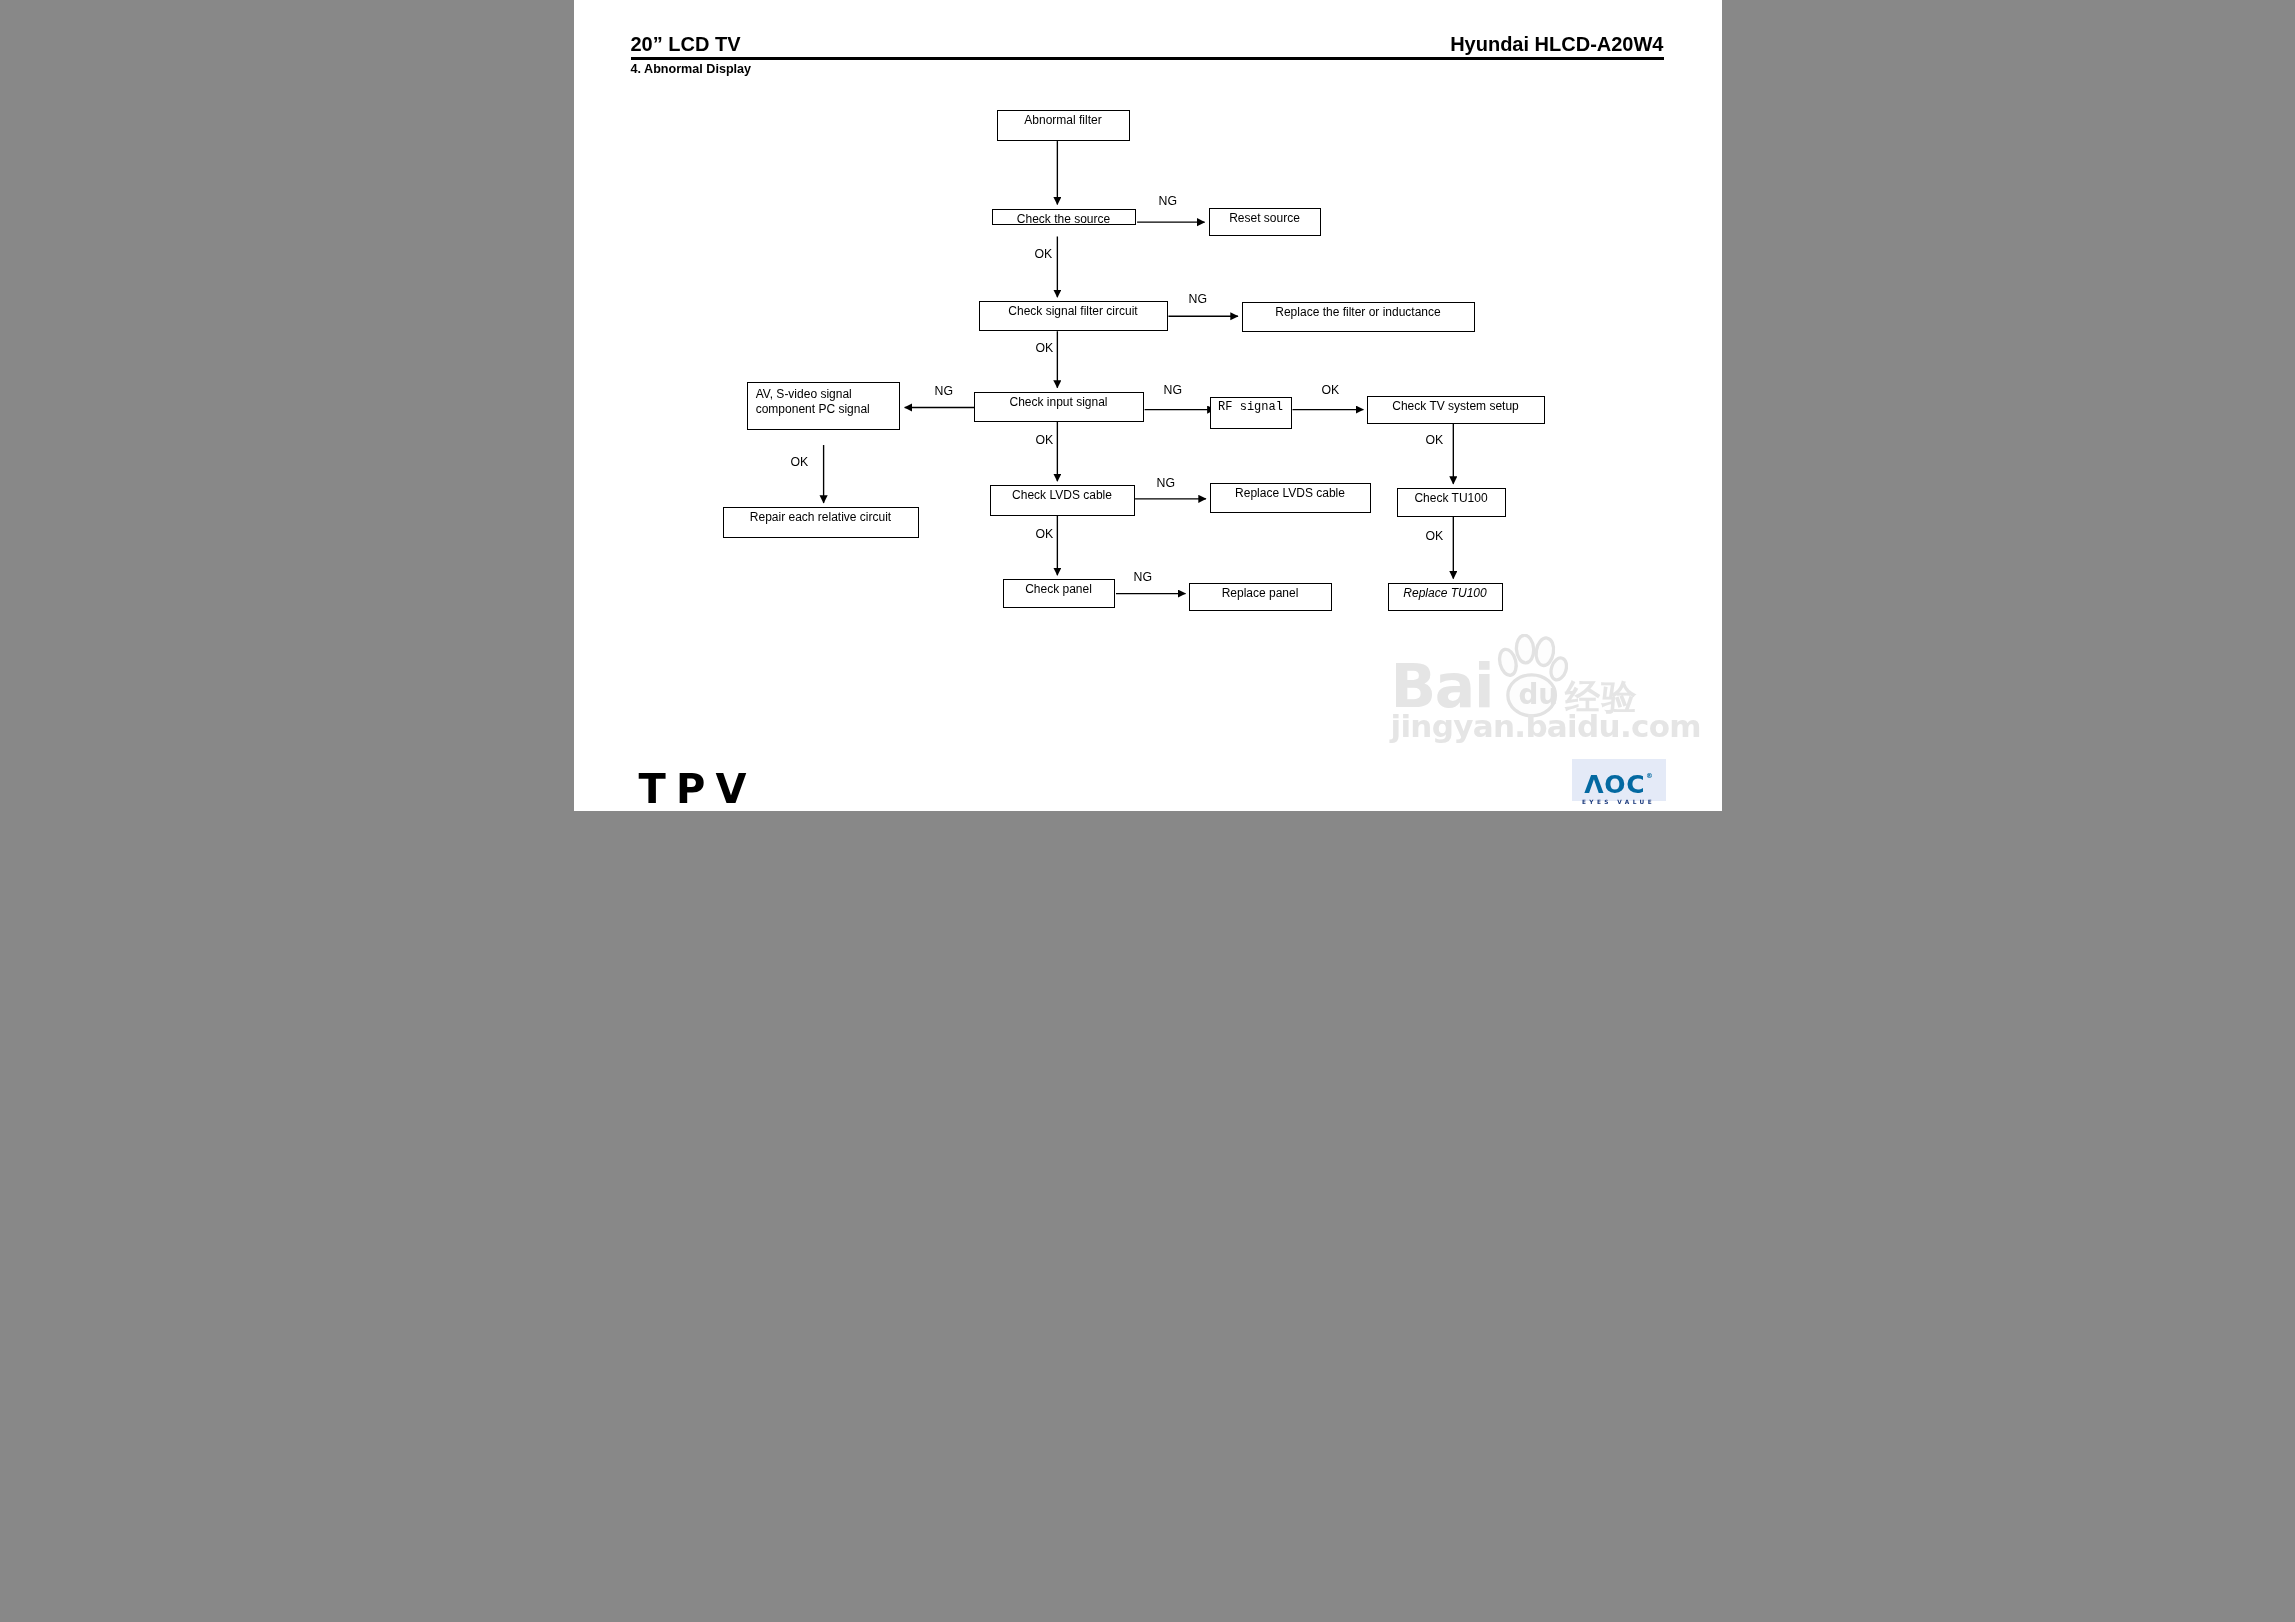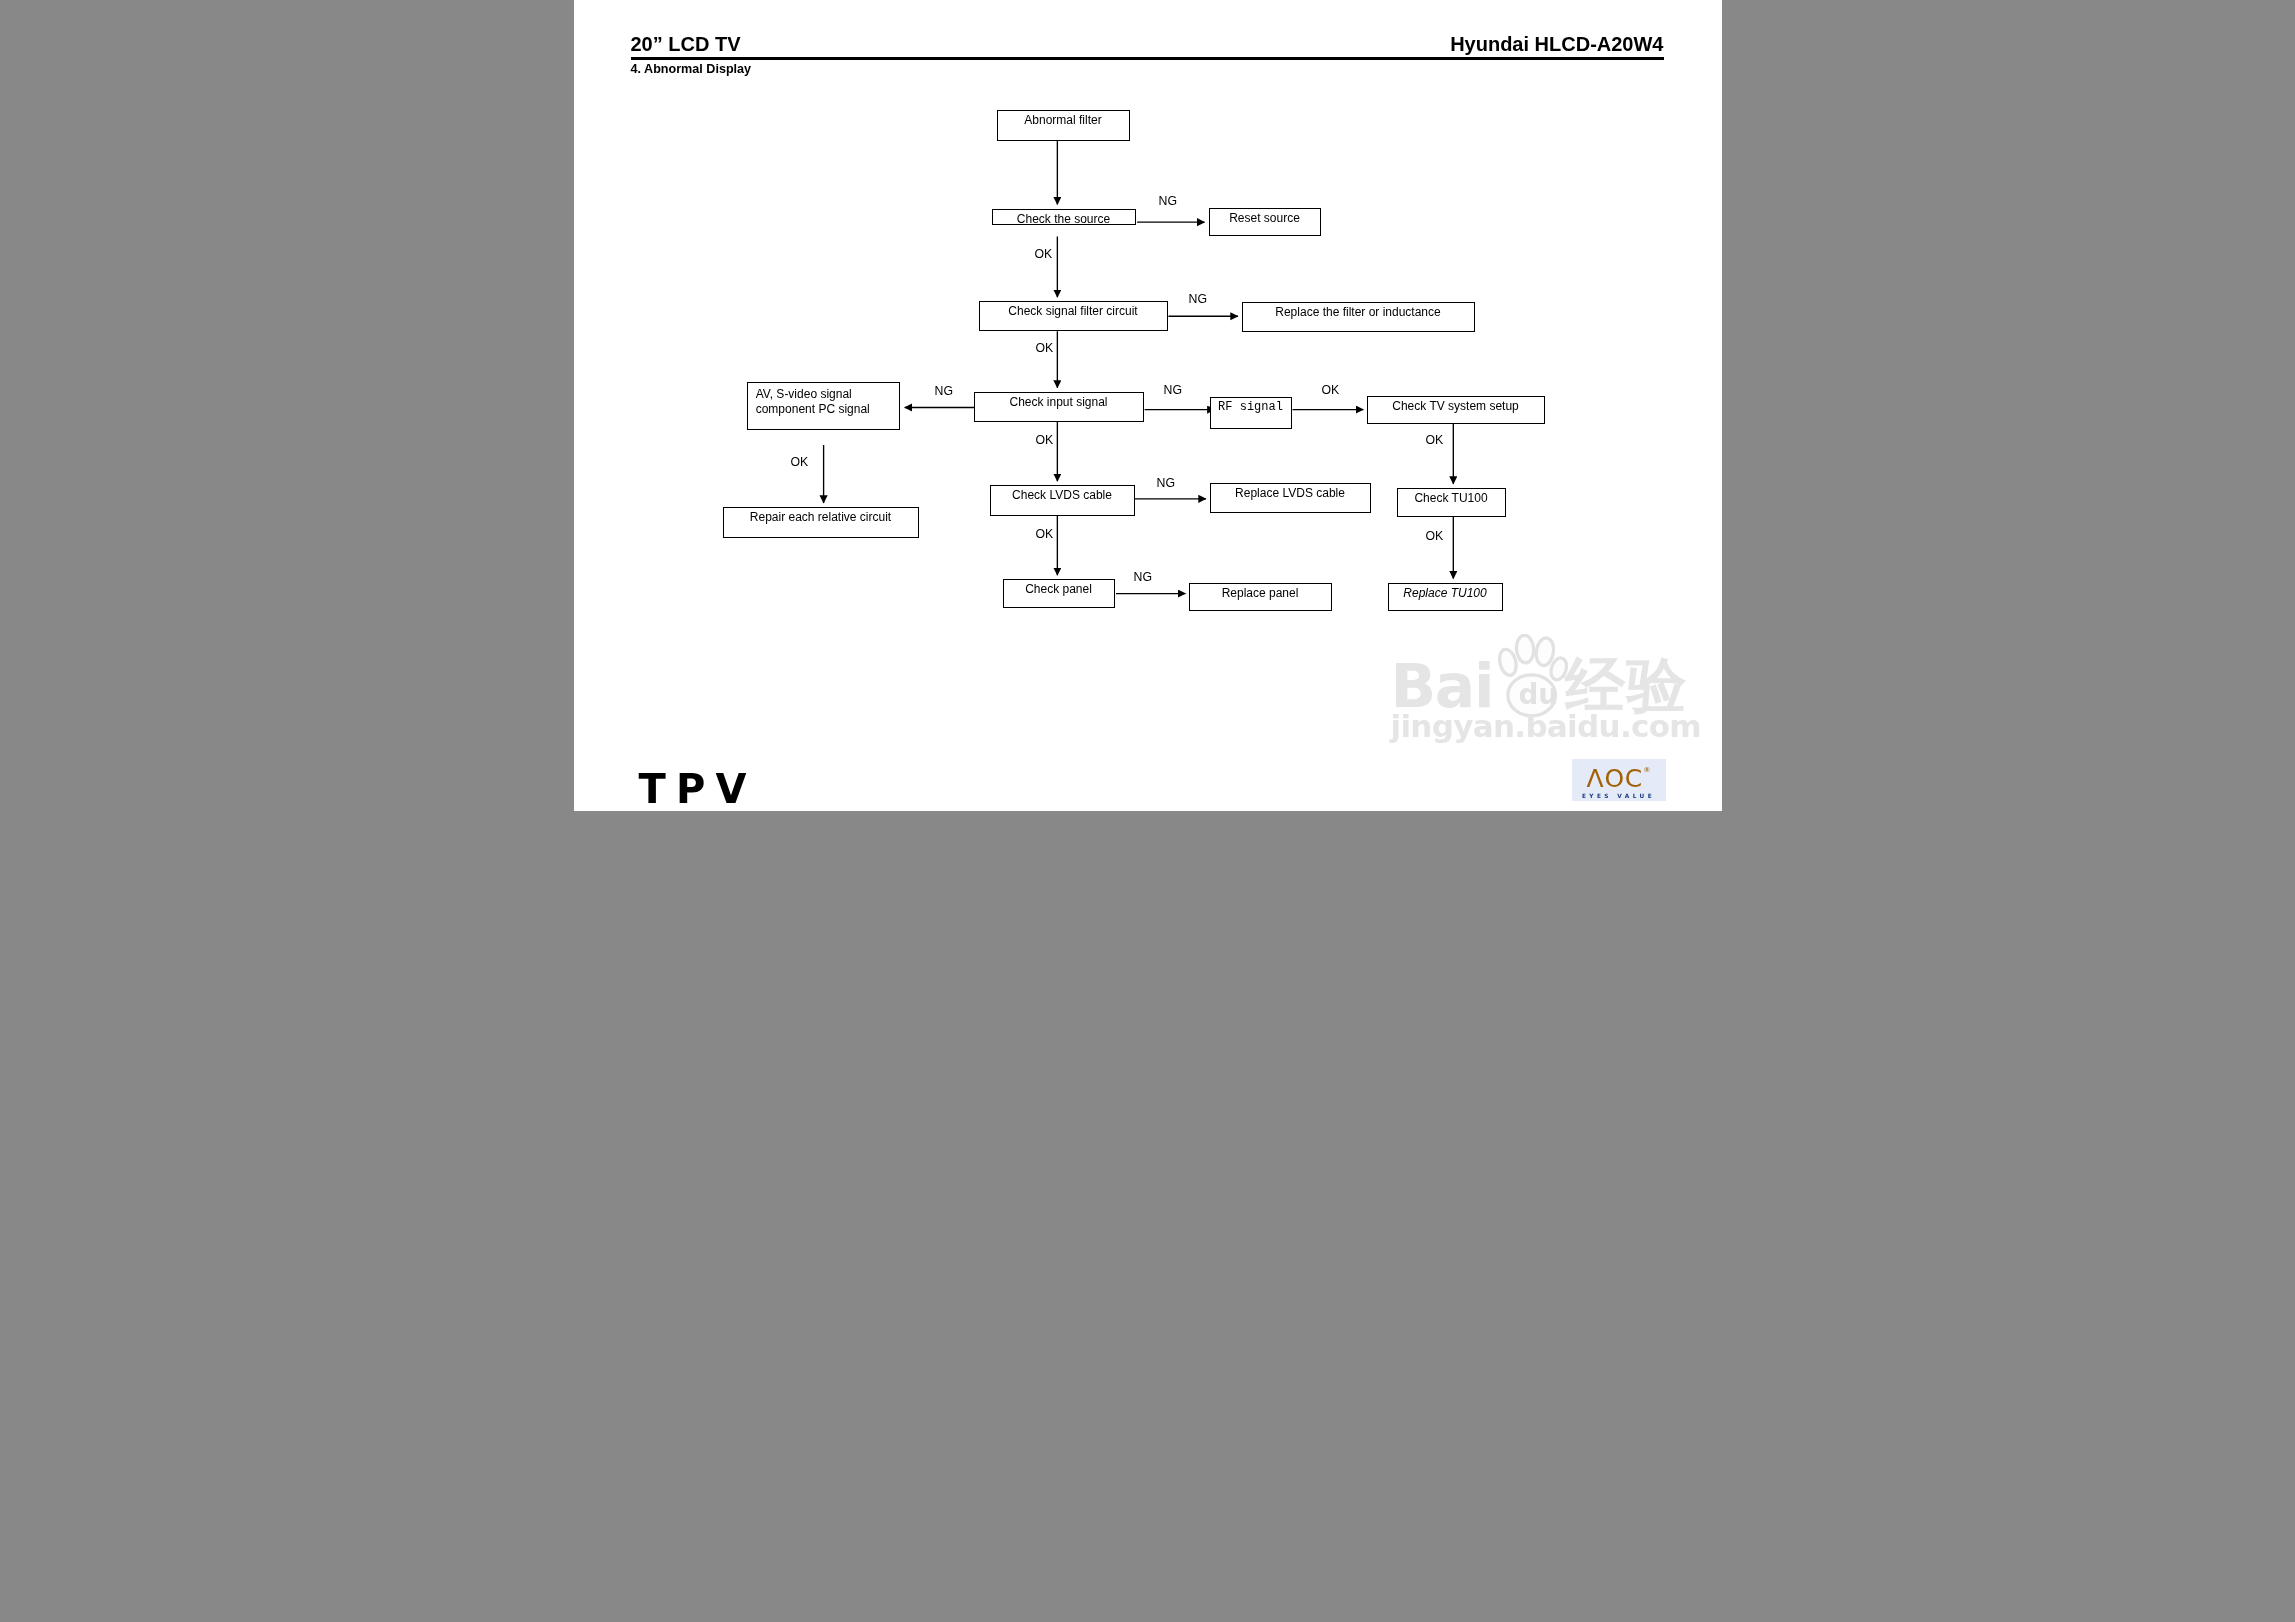--- a/index.html
+++ b/index.html
@@ -25,28 +25,28 @@
   
   .page-num{position:absolute;left:0;top:757px;width:1148px;text-align:center;font-size:11.6px;font-weight:bold;}
   .tpv{
     position:absolute;left:65px;top:769px;font-size:40px;font-weight:bold;
     color:#000000;letter-spacing:10.2px;line-height:1;font-family:"DejaVu Sans",sans-serif;
   }
   .aoc{
     position:absolute;left:998px;top:759px;width:94px;height:42px;background:#e4eaf7;
     text-align:center;font-family:"DejaVu Sans",sans-serif;
   }
-  .aoc-word{color:#a16207;font-weight:normal;font-size:25px;line-height:1.05;margin-top:7px;letter-spacing:0.7px;}
+  .aoc-word{color:#0369a1;font-weight:bold;font-size:25px;line-height:1.05;margin-top:13px;letter-spacing:0.7px;}
   .aoc-word sup{font-size:6.8px;vertical-align:top;line-height:1;position:relative;top:1.4px;left:0.7px;}
   .aoc-tagline{color:#1c3b7d;font-weight:bold;font-size:5.8px;letter-spacing:3.4px;margin-top:0.7px;}
   
   .wm{position:absolute;left:817px;top:634px;width:300px;color:#e5e5e5;font-family:"DejaVu Sans",sans-serif;font-weight:bold;}
   .wm-row{display:flex;align-items:flex-end;}
   .wm-bai{font-size:60px;line-height:0.95;letter-spacing:-1.4px;}
-  .wm-cn{font-size:60px;line-height:1;letter-spacing:1.4px;}
+  .wm-cn{font-size:35px;line-height:1;letter-spacing:1.4px;}
   .wm-paw{margin:0 -2.7px -4.1px -1.4px;}
   .wm-url{font-size:31px;letter-spacing:-0.7px;margin-top:-4.1px;line-height:1;}
 </style>
 </head>
 <body>
 
 <div class="page">
 
   <div class="h-left">20” LCD TV</div>
   <div class="h-right">Hyundai HLCD-A20W4</div>

